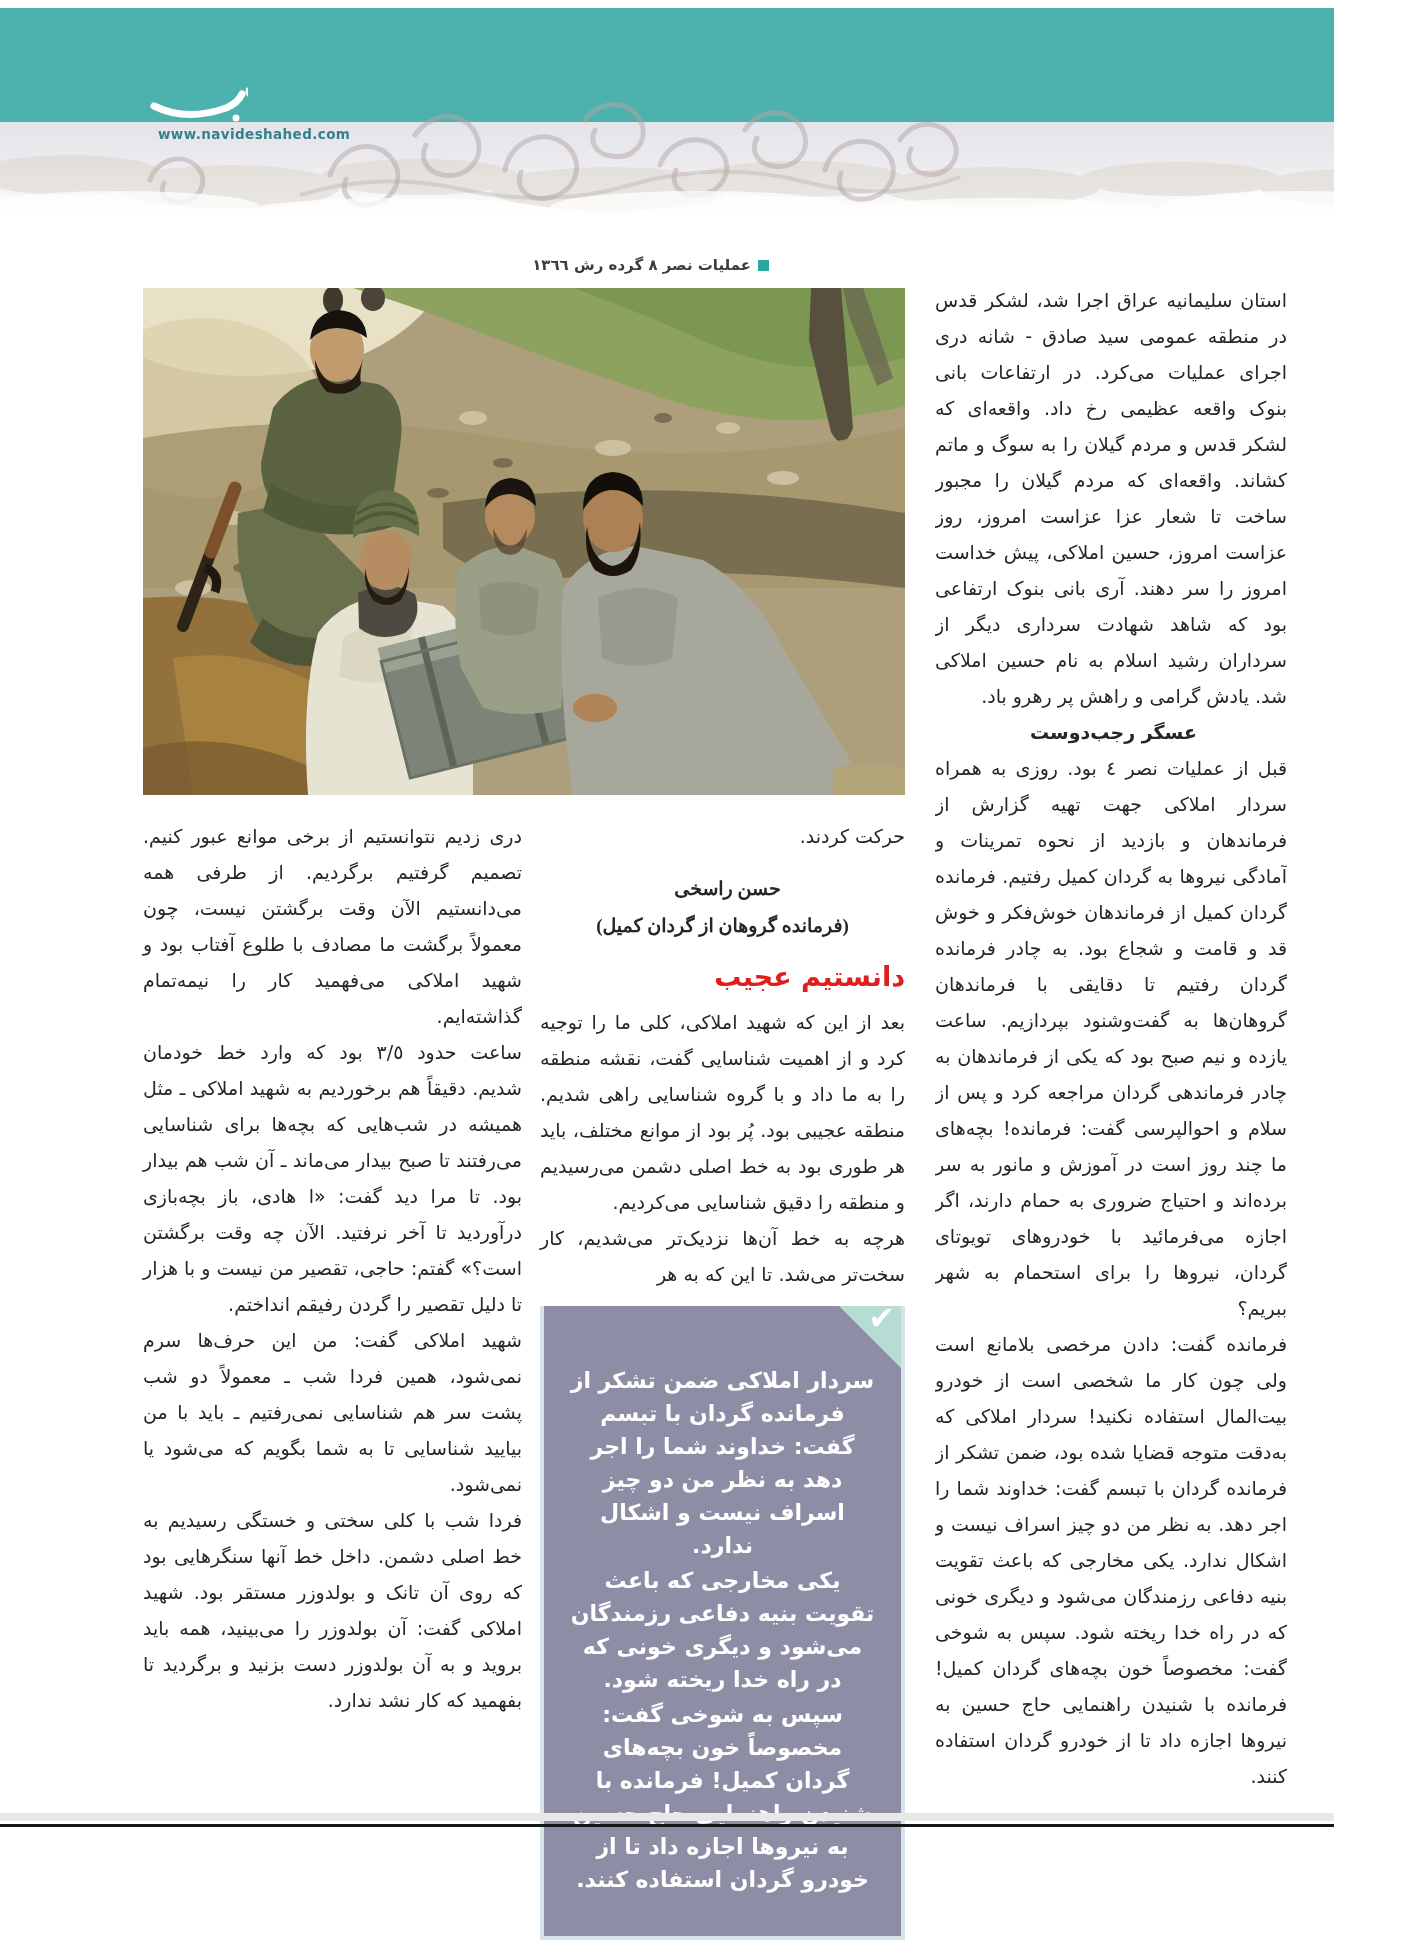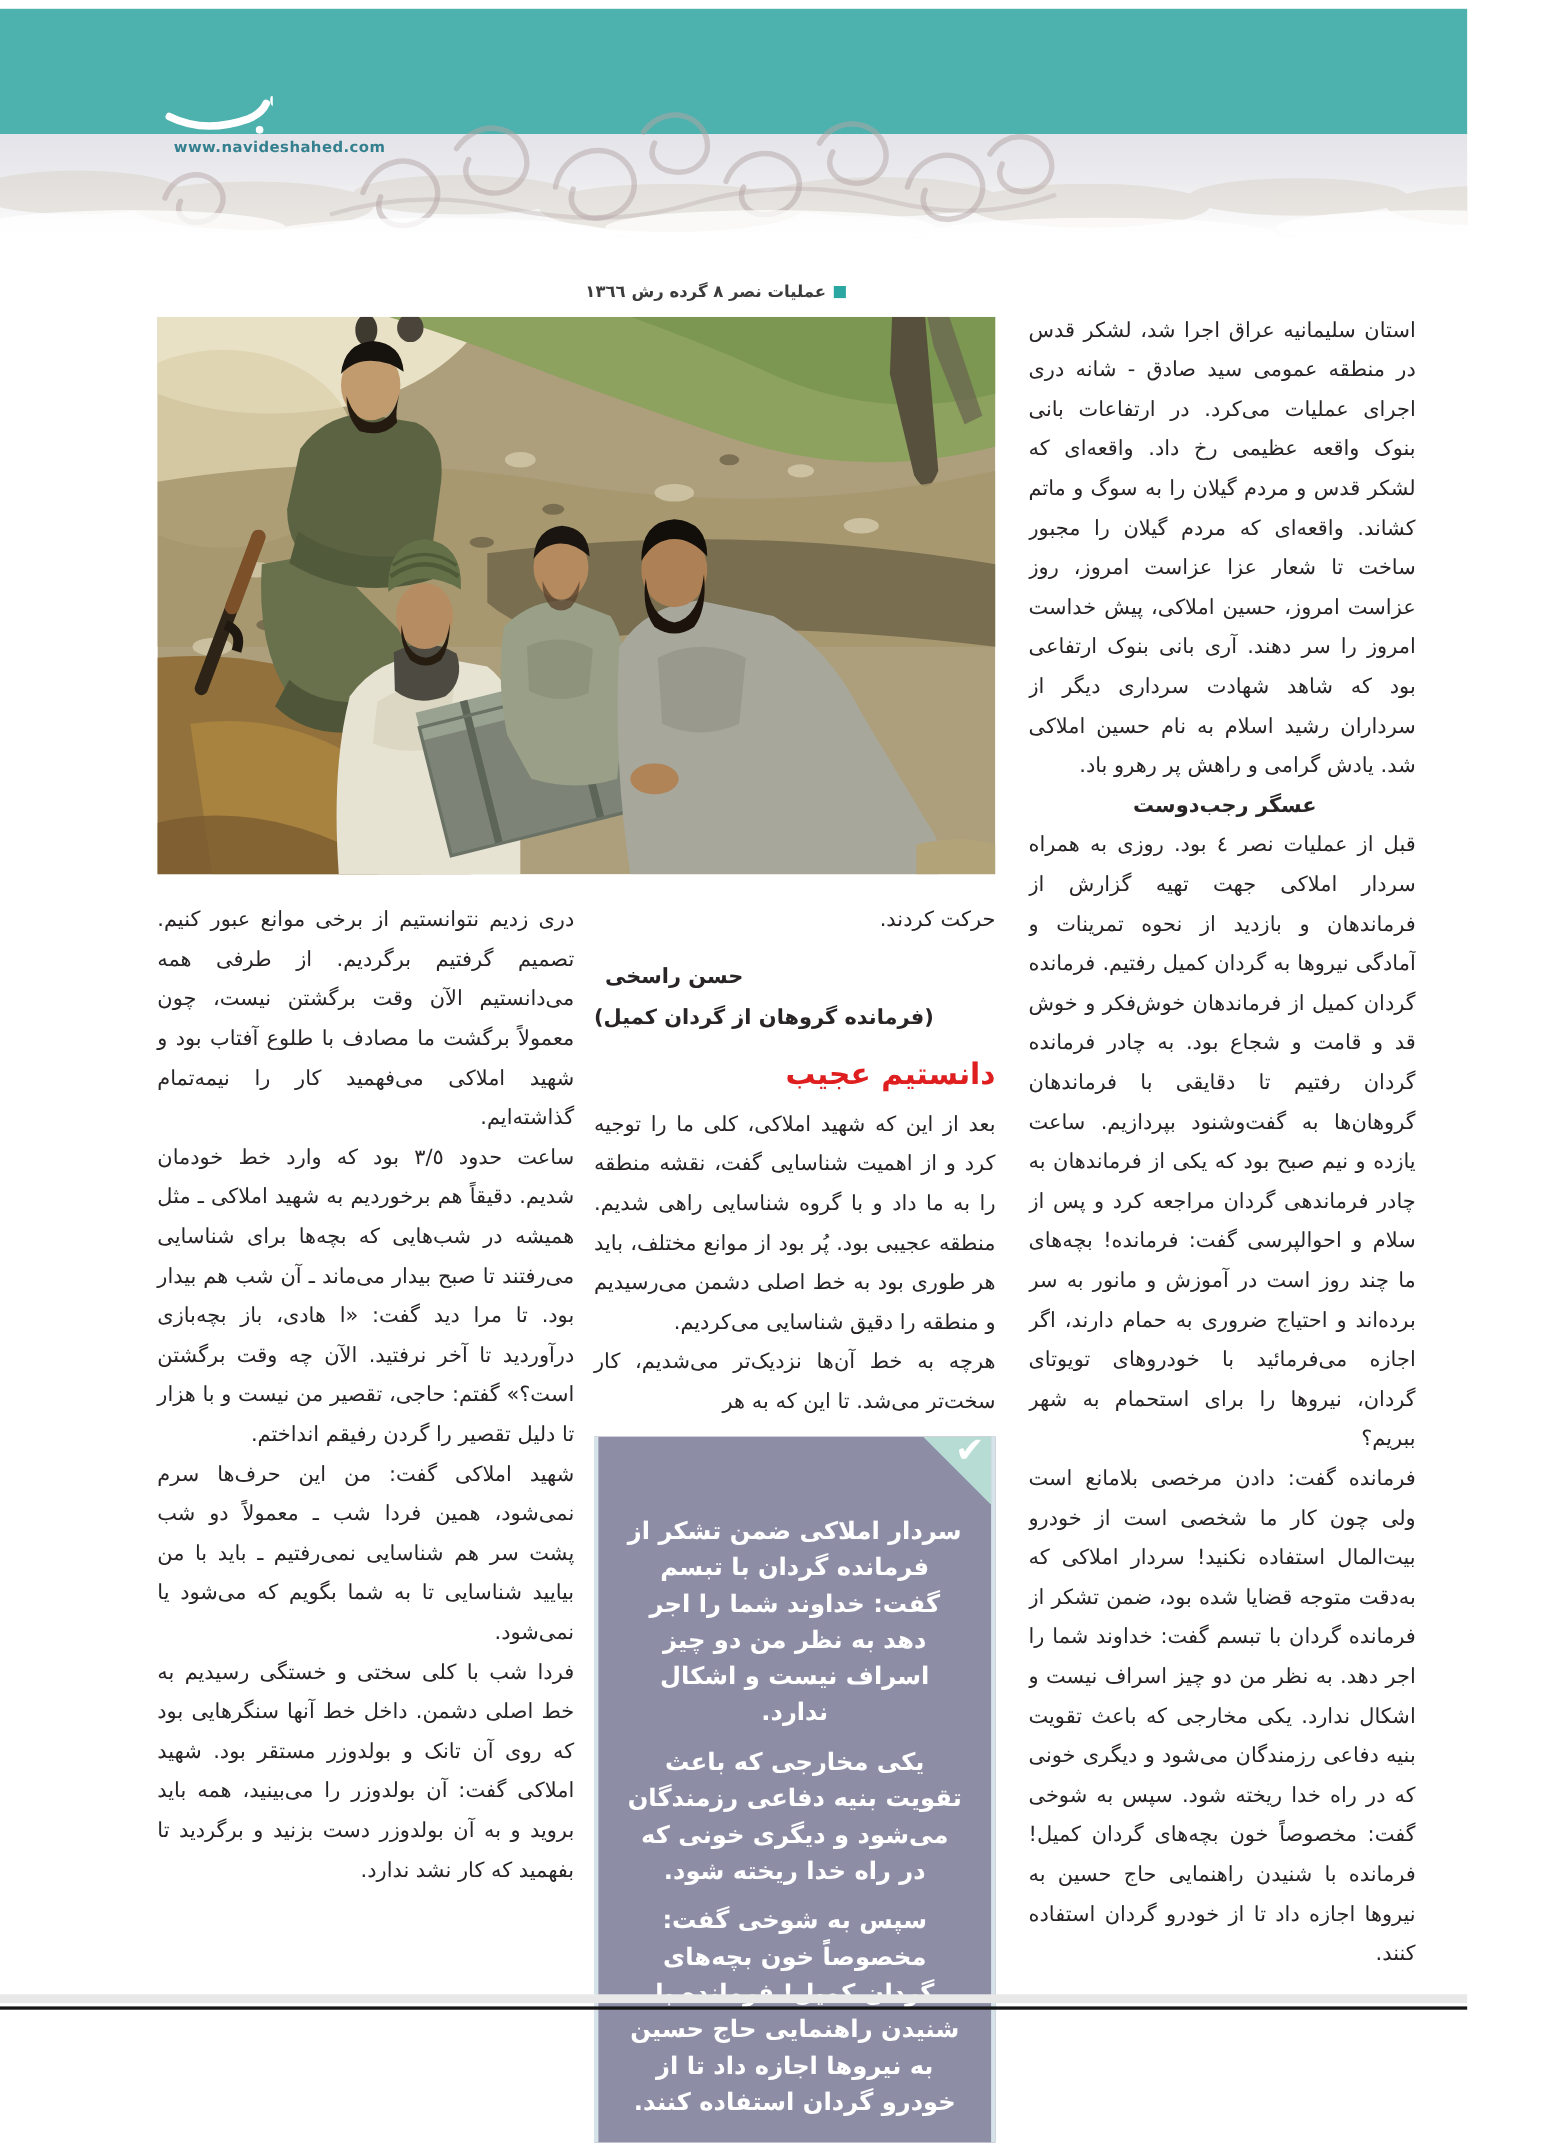--- a/index.html
+++ b/index.html
@@ -24,28 +24,28 @@
   .col{position:absolute;direction:rtl;text-align:justify;font-size:19px;line-height:36px;color:#292526;}
   .col p{margin:0;text-align:justify;}
   .col-right{left:935px;top:282px;width:352px;height:1528px;overflow:hidden;}
   .col-middle{left:540px;top:818px;width:365px;}
   .col-left{left:143px;top:818px;width:379px;}
   .sig{font-weight:bold;text-align:left !important;margin:6px 0 4px;}
   .sig-indent-lg{padding-left:95px;}
   .sig-indent-sm{padding-left:10px;}
   .sig-indent-md{padding-left:22px;}
   .sig-block{margin:16px 0 6px;}
-  .sig-block div{font-weight:bold;text-align:left;line-height:37px;}
+  .sig-block div{font-weight:bold;text-align:center;line-height:37px;font-family:Liberation Serif, serif;}
   .red-heading{color:#df1f1f;font-size:27px;font-weight:bold;margin:16px 0 10px;
                text-align:right;line-height:34px;}
   
   .quote-box{position:relative;margin-top:14px;background:#8e8da6;color:#ffffff;
              border:4px solid #d6e4ea;border-top:none;padding:58px 24px 38px;
              font-weight:bold;font-size:22px;line-height:33px;text-align:center;}
-  .quote-box p{margin:12px 0 2px;text-align:center;}
+  .quote-box p{margin:0 0 2px;text-align:center;}
   .quote-corner{position:absolute;top:0;right:0;width:62px;height:62px;background:#b7dcd3;
                 -webkit-clip-path:polygon(0 0,100% 0,100% 100%);clip-path:polygon(0 0,100% 0,100% 100%);}
   .quote-check{position:absolute;top:-4px;right:6px;color:#ffffff;font-size:32px;font-weight:bold;}
   
   .footer-band{position:absolute;left:0;top:1813px;width:100%;height:8px;background:#e8e8e8;}
   .footer-rule{position:absolute;left:0;top:1824px;width:100%;height:3px;background:#161616;}
 </style>
 </head>
 <body>
 

